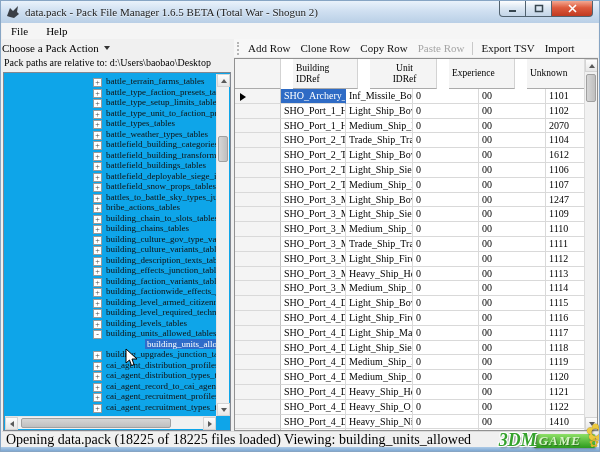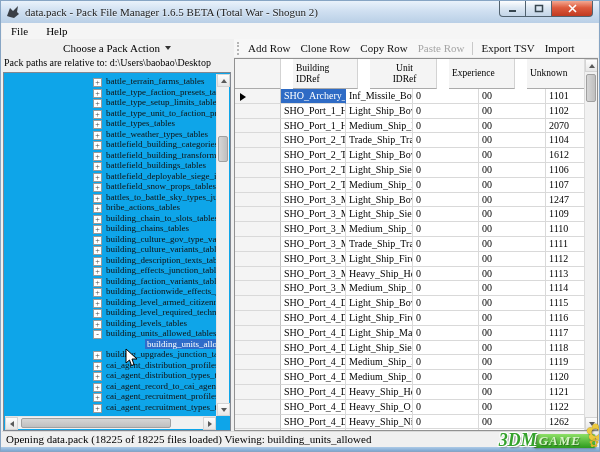--- a/index.html
+++ b/index.html
@@ -19,21 +19,21 @@
   .wbtn{height:16px;border:1px solid #51626f;border-top:none;display:flex;align-items:center;justify-content:center;}
   .wbtn.min{width:27px;border-radius:0 0 0 4px;background:linear-gradient(#fdfeff,#dce7f2 45%,#c3d5e7);}
   .wbtn.max{width:26px;border-left:none;background:linear-gradient(#fdfeff,#dce7f2 45%,#c3d5e7);}
   .wbtn.close{width:41px;border-left:none;border-radius:0 0 4px 0;background:linear-gradient(#f6b09a,#e briefly 0,#e briefly 0);background:linear-gradient(#f4a891,#dd5a3d 45%,#c03a20);}
   
   .menubar{position:absolute;top:22px;left:1px;right:1px;height:16px;background:#f5f5f5;
     display:flex;align-items:center;font-size:11px;}
   .menu-item{padding:1px 9px;cursor:default;}
   
   .left-panel{position:absolute;top:38px;left:1px;width:230px;bottom:20px;}
-  .action-row{height:17px;display:flex;align-items:center;justify-content:center;font-size:11px;}
+  .action-row{height:17px;display:flex;align-items:center;font-size:11px;}
   .caret{width:0;height:0;border-left:3px solid transparent;border-right:3px solid transparent;border-top:4px solid #333;margin-left:5px;}
   .path-row{font-size:10px;padding:1px 2px 2px 2px;white-space:nowrap;overflow:hidden;}
   .treebox{position:absolute;top:33px;left:1px;right:1px;bottom:0;border:1px solid #828790;background:#0ea5e9;}
   .tree-view{position:absolute;top:1px;left:1px;right:14px;bottom:14px;overflow:hidden;padding-top:2px;}
   .tree-row{height:10.5px;line-height:10.5px;white-space:nowrap;font-size:9px;padding-left:88px;}
   .tree-row.child{padding-left:140px;}
   .expander{display:inline-block;width:9px;height:9px;line-height:7px;border:1px solid #9a9a9a;background:#fff;
     font-size:8px;text-align:center;color:#444;margin-right:4px;vertical-align:-1px;}
   .tree-label{color:#111;}
   .tree-label.sel{background:#2f6cc9;color:#fff;padding:0 2px;}
@@ -75,21 +75,21 @@
   .c1{width:67px;flex:0 0 67px;align-items:center;}
   .c2{width:66px;flex:0 0 66px;}
   .c3{width:67px;flex:0 0 67px;}
   .c4{width:42px;flex:0 0 42px;border-right:none;}
   .selcell{background:#2e6bc5;color:#fff;border-right-color:#2e6bc5;}
   .rowarrow{position:absolute;left:5px;top:3.5px;width:0;height:0;
     border-top:4px solid transparent;border-bottom:4px solid transparent;border-left:6px solid #000;}
   .sbv2{position:absolute;top:0;right:0;bottom:0;width:13px;background:#f1f1f1;border-left:1px solid #dcdcdc;}
   
   .statusbar{position:absolute;left:1px;right:1px;bottom:4px;height:16px;background:#f0f0f0;
-    border-top:1px solid #dadada;font-size:11px;line-height:15px;padding-left:4px;white-space:nowrap;overflow:hidden;}
+    border-top:1px solid #dadada;font-size:14px;line-height:15px;padding-left:4px;white-space:nowrap;overflow:hidden;}
   .bottomstrip{position:absolute;left:0;right:0;bottom:0;height:4px;background:linear-gradient(#aecbe7,#7ea8d2);}
   
   .watermark{position:absolute;right:4px;bottom:3px;display:flex;align-items:flex-end;z-index:20;}
   .wm-3dm{font-style:italic;font-weight:bold;font-size:18px;line-height:16px;color:#35a22c;z-index:2;margin-right:-3px;
     text-shadow:-1px -1px 0 #fff,1px -1px 0 #fff,-1px 1px 0 #fff,1px 1px 0 #fff,2px 2px 2px rgba(60,60,60,.55);}
   .wm-bar{position:relative;height:14px;background:linear-gradient(#8fe067,#2c9a1d);padding:0 14px 0 5px;
     display:flex;align-items:center;border-radius:1px;box-shadow:1px 1px 2px rgba(0,0,0,.3);}
   .wm-game{font-style:italic;font-weight:bold;font-size:13px;letter-spacing:1px;color:#d8f3c8;
     text-shadow:1px 1px 1px rgba(0,0,0,.35);}
   .wm-flower{position:absolute;right:-10px;top:-13px;font-size:23px;line-height:23px;color:#ecc93e;
@@ -410,21 +410,21 @@
             <div class="cell c2">0</div>
             <div class="cell c3">00</div>
             <div class="cell c4">1122</div>
           </div>
           <div class="grid-row">
             <div class="cell rowhdr"></div>
             <div class="cell c0">SHO_Port_4_Dry...</div>
             <div class="cell c1">Heavy_Ship_Nih...</div>
             <div class="cell c2">0</div>
             <div class="cell c3">00</div>
-            <div class="cell c4">1262</div>
+            <div class="cell c4">1410</div>
           </div>
           <div class="grid-row">
             <div class="cell rowhdr"></div>
             <div class="cell c0"></div>
             <div class="cell c1"></div>
             <div class="cell c2"></div>
             <div class="cell c3"></div>
             <div class="cell c4"></div>
           </div>
         </div>

